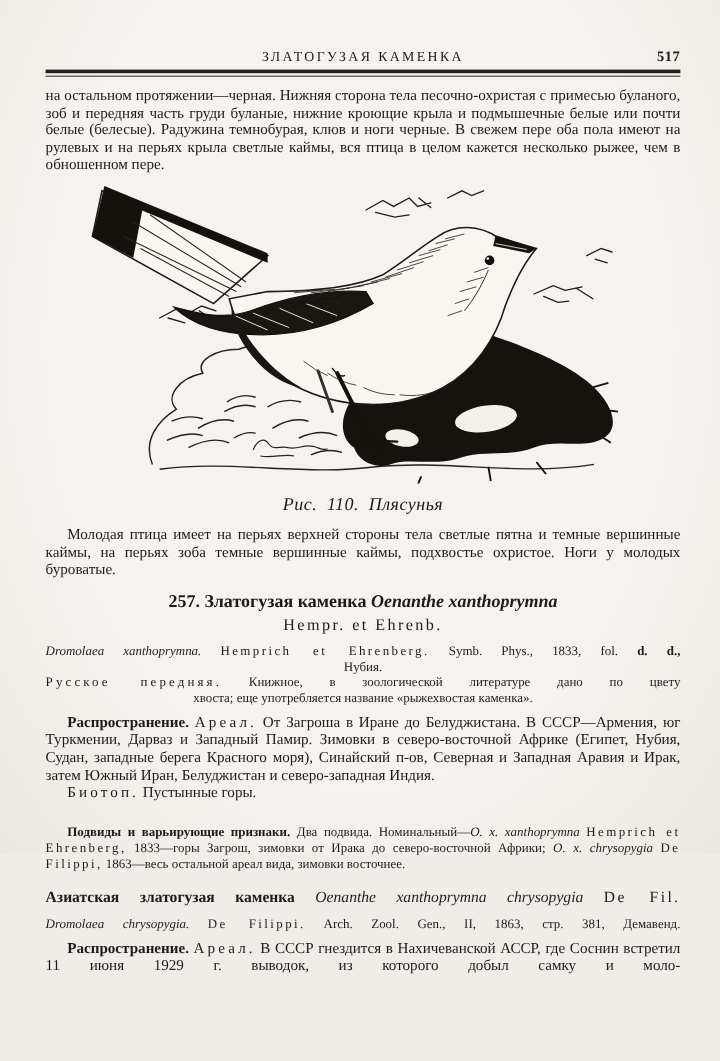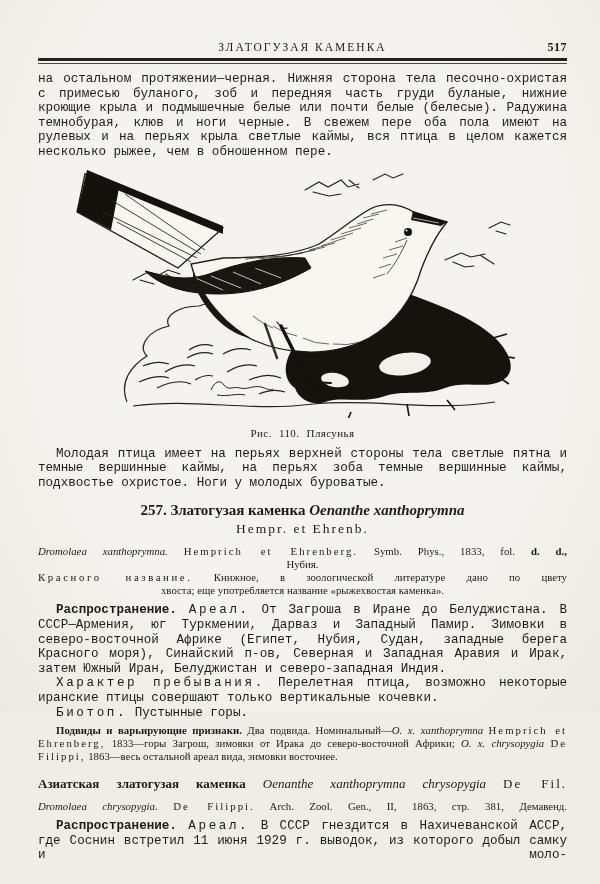--- a/index.html
+++ b/index.html
@@ -17,33 +17,33 @@
   
   .running-head{
     display:grid;grid-template-columns:1fr auto 1fr;align-items:baseline;
     font-size:11.5px;letter-spacing:2px;
   }
   .running-head .title{grid-column:2;text-align:center;font-weight:400;}
   .running-head .pagenum{justify-self:end;font-size:12px;font-weight:700;letter-spacing:0.5px;}
   .head-rule{margin-top:3px;height:2px;border-top:3px solid #23201d;border-bottom:1px solid #4a4642;}
   
   p{margin:0;}
-  .body{font-size:12.6px;line-height:14.6px;text-align:justify;font-family:Liberation Mono, monospace;}
+  .body{font-size:12.6px;line-height:14.6px;text-align:justify;}
   .petit{font-size:10.8px;line-height:13px;text-align:justify;}
   .indent{text-indent:18px;}
   .fill{text-align-last:justify;}
   .center{text-align:center;text-align-last:center;}
   .b{font-weight:700;}
   .i{font-style:italic;}
   .sp{letter-spacing:2.6px;}
   .sp2{letter-spacing:2px;}
-  .mt4{margin-top:4px;}.mt6{margin-top:6px;}.mt8{margin-top:8px;}
+  .mt4{margin-top:20px;}.mt6{margin-top:6px;}.mt8{margin-top:8px;}
   
   figure{margin:6px 0 0 0;text-align:center;}
-  figcaption{font-size:11px;margin-top:5px;word-spacing:4px;letter-spacing:0.4px;}
+  figcaption{font-size:15px;margin-top:5px;word-spacing:4px;letter-spacing:0.4px;font-style:italic;}
   .species-heading{margin-top:11px;text-align:center;font-size:15px;line-height:18px;font-weight:700;}
   .species-authors{text-align:center;font-size:13.5px;line-height:17px;font-weight:400;margin-top:1px;}
   .sub-heading{margin-top:13px;font-size:13px;line-height:16px;}
 </style>
 </head>
 <body>
 
 <div class="sheet">
 
   <div class="running-head">
@@ -126,26 +126,25 @@
   </figure>
 
   <p class="body indent mt8">Молодая птица имеет на перьях верхней стороны тела светлые пятна и темные вершинные каймы, на перьях зоба темные вершинные каймы, подхвостье охристое. Ноги у молодых буроватые.</p>
 
   <div class="species-heading"><span>257. Златогузая каменка</span> <span class="i">Oenanthe xanthoprymna</span></div>
   <div class="species-authors sp2">Hempr. et Ehrenb.</div>
 
   <p class="petit fill mt8"><span class="i">Dromolaea xanthoprymna.</span> <span class="sp2">Hemprich et Ehrenberg.</span> <span>Symb. Phys., 1833, fol.</span> <span class="b">d. d.,</span></p>
   <p class="petit center">Нубия.</p>
 
-  <p class="petit fill"><span class="sp">Красного название.</span> <span>Книжное, в зоологической литературе дано по цвету</span></p>
+  <p class="petit fill"><span class="sp">Русское передняя.</span> <span>Книжное, в зоологической литературе дано по цвету</span></p>
   <p class="petit center">хвоста; еще употребляется название «рыжехвостая каменка».</p>
 
   <p class="body indent mt6"><span class="b">Распространение.</span> <span class="sp">Ареал.</span> <span>От Загроша в Иране до Белуджистана. В СССР—Армения, юг Туркмении, Дарваз и Западный Памир. Зимовки в северо-восточной Африке (Египет, Нубия, Судан, западные берега Красного моря), Синайский п-ов, Северная и Западная Аравия и Ирак, затем Южный Иран, Белуджистан и северо-западная Индия.</span></p>
 
-  <p class="body indent"><span class="sp">Характер пребывания.</span> <span>Перелетная птица, возможно некоторые иранские птицы совершают только вертикальные кочевки.</span></p>
 
   <p class="body indent"><span class="sp">Биотоп.</span> <span>Пустынные горы.</span></p>
 
 
   <p class="petit indent mt4"><span class="b">Подвиды и варьирующие признаки.</span> <span>Два подвида. Номинальный—</span><span class="i">O. x. xanthoprymna</span> <span class="sp2">Hemprich et Ehrenberg,</span> <span>1833—горы Загрош, зимовки от Ирака до северо-восточной Африки;</span> <span class="i">O. x. chrysopygia</span> <span class="sp2">De Filippi,</span> <span>1863—весь остальной ареал вида, зимовки восточнее.</span></p>
 
   <p class="sub-heading fill"><span class="b">Азиатская златогузая каменка</span> <span class="i">Oenanthe xanthoprymna chrysopygia</span> <span class="sp2">De Fil.</span></p>
 
   <p class="petit fill mt8"><span class="i">Dromolaea chrysopygia.</span> <span class="sp2">De Filippi.</span> <span>Arch. Zool. Gen., II, 1863, стр. 381, Демавенд.</span></p>
 

